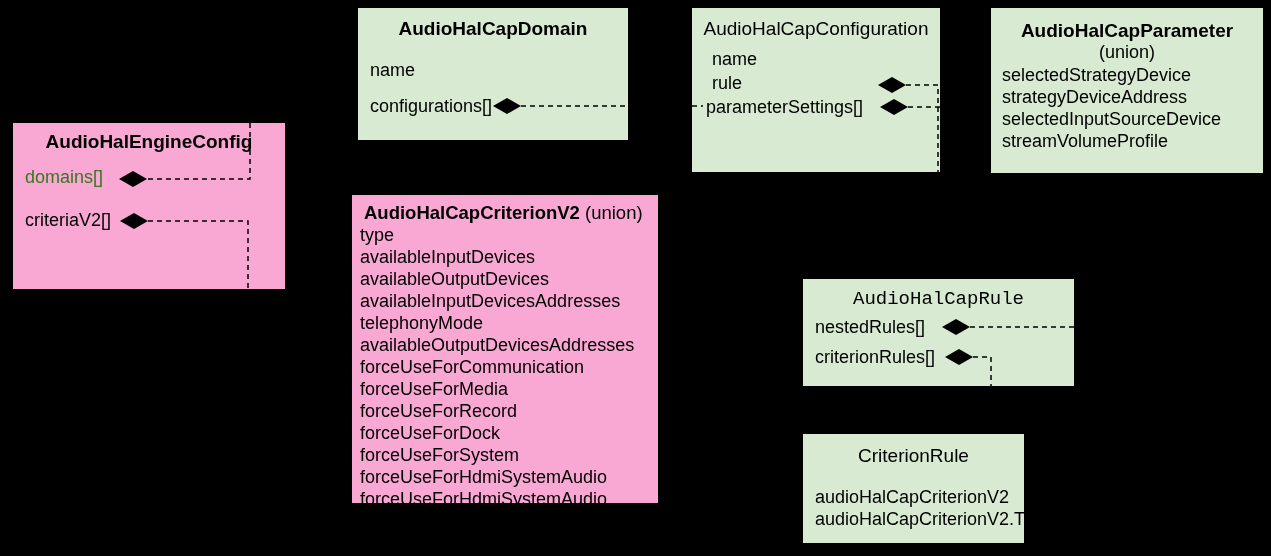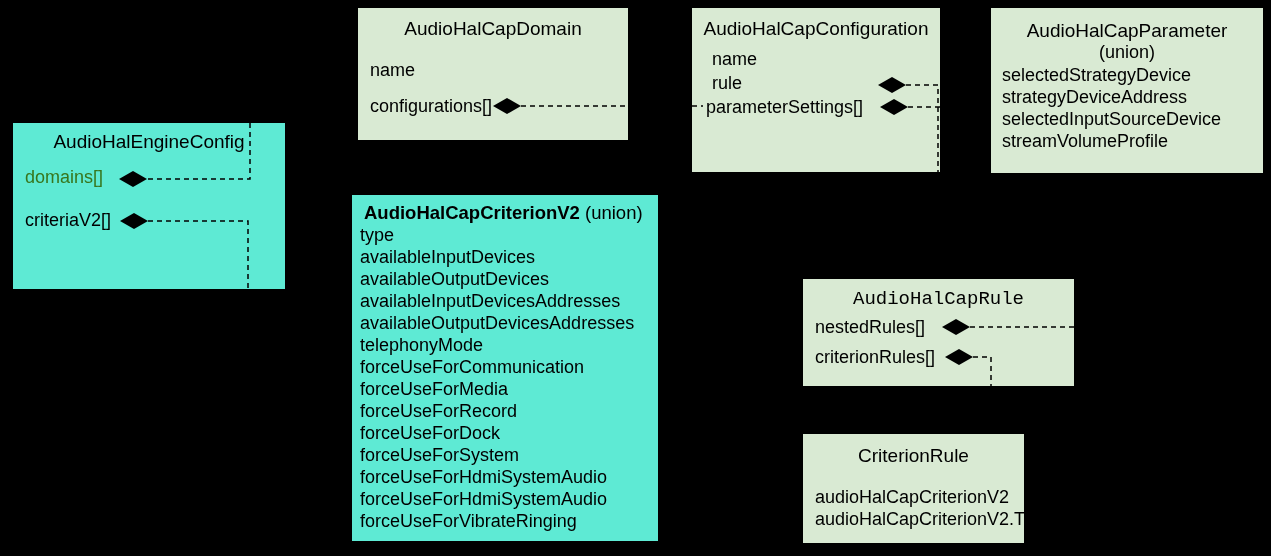--- a/index.html
+++ b/index.html
@@ -1,25 +1,25 @@
 <!DOCTYPE html>
 <html><head>
 <meta charset="utf-8">
 <style>
   html,body { margin:0; padding:0; background:#000; }
   .canvas {
     position:relative; width:1271px; height:556px; background:#000;
     font-family:"Liberation Sans", sans-serif; color:#000; overflow:hidden;
   }
   .box { position:absolute; z-index:1; }
-  .box.gray  { background:#5eead4; }
+  .box.gray  { background:#f9a8d4; }
   .box.green { background:#d9ead3; }
   .title {
     position:absolute; left:0; right:0; text-align:center;
-    font-size:19px; font-weight:normal; white-space:nowrap;
+    font-size:19px; font-weight:bold; white-space:nowrap;
   }
   .title.regular { font-weight:normal; }
   .subtitle {
     position:absolute; left:0; right:0; text-align:center;
     font-size:18px; font-weight:normal; white-space:nowrap;
   }
   .row { position:absolute; font-size:18px; white-space:nowrap; }
   .green-field { color:#38761d; }
   .field-list { position:absolute; font-size:18px; }
   .field-list.small { font-size:18px; }
@@ -64,32 +64,32 @@
     <div class="title" style="top:12px;">AudioHalCapParameter</div>
     <div class="subtitle" style="top:34px;">(union)</div>
     <div class="field-list" style="left:11px; top:56px;">
       <div>selectedStrategyDevice</div>
       <div>strategyDeviceAddress</div>
       <div>selectedInputSourceDevice</div>
       <div>streamVolumeProfile</div>
     </div>
   </div>
 
-  <div class="box gray" style="left:352px; top:195px; width:306px; height:346px;">
+  <div class="box gray" style="left:352px; top:195px; width:306px; height:308px;">
     <div class="title-inline" style="left:12px; top:7px;">
       <span class="b">AudioHalCapCriterionV2</span>
       <span>(union)</span>
     </div>
     <div class="field-list small" style="left:8px; top:29px;">
       <div>type</div>
       <div>availableInputDevices</div>
       <div>availableOutputDevices</div>
       <div>availableInputDevicesAddresses</div>
+      <div>telephonyMode</div>
       <div>availableOutputDevicesAddresses</div>
-      <div>telephonyMode</div>
       <div>forceUseForCommunication</div>
       <div>forceUseForMedia</div>
       <div>forceUseForRecord</div>
       <div>forceUseForDock</div>
       <div>forceUseForSystem</div>
       <div>forceUseForHdmiSystemAudio</div>
       <div>forceUseForHdmiSystemAudio</div>
       <div>forceUseForVibrateRinging</div>
     </div>
   </div>

